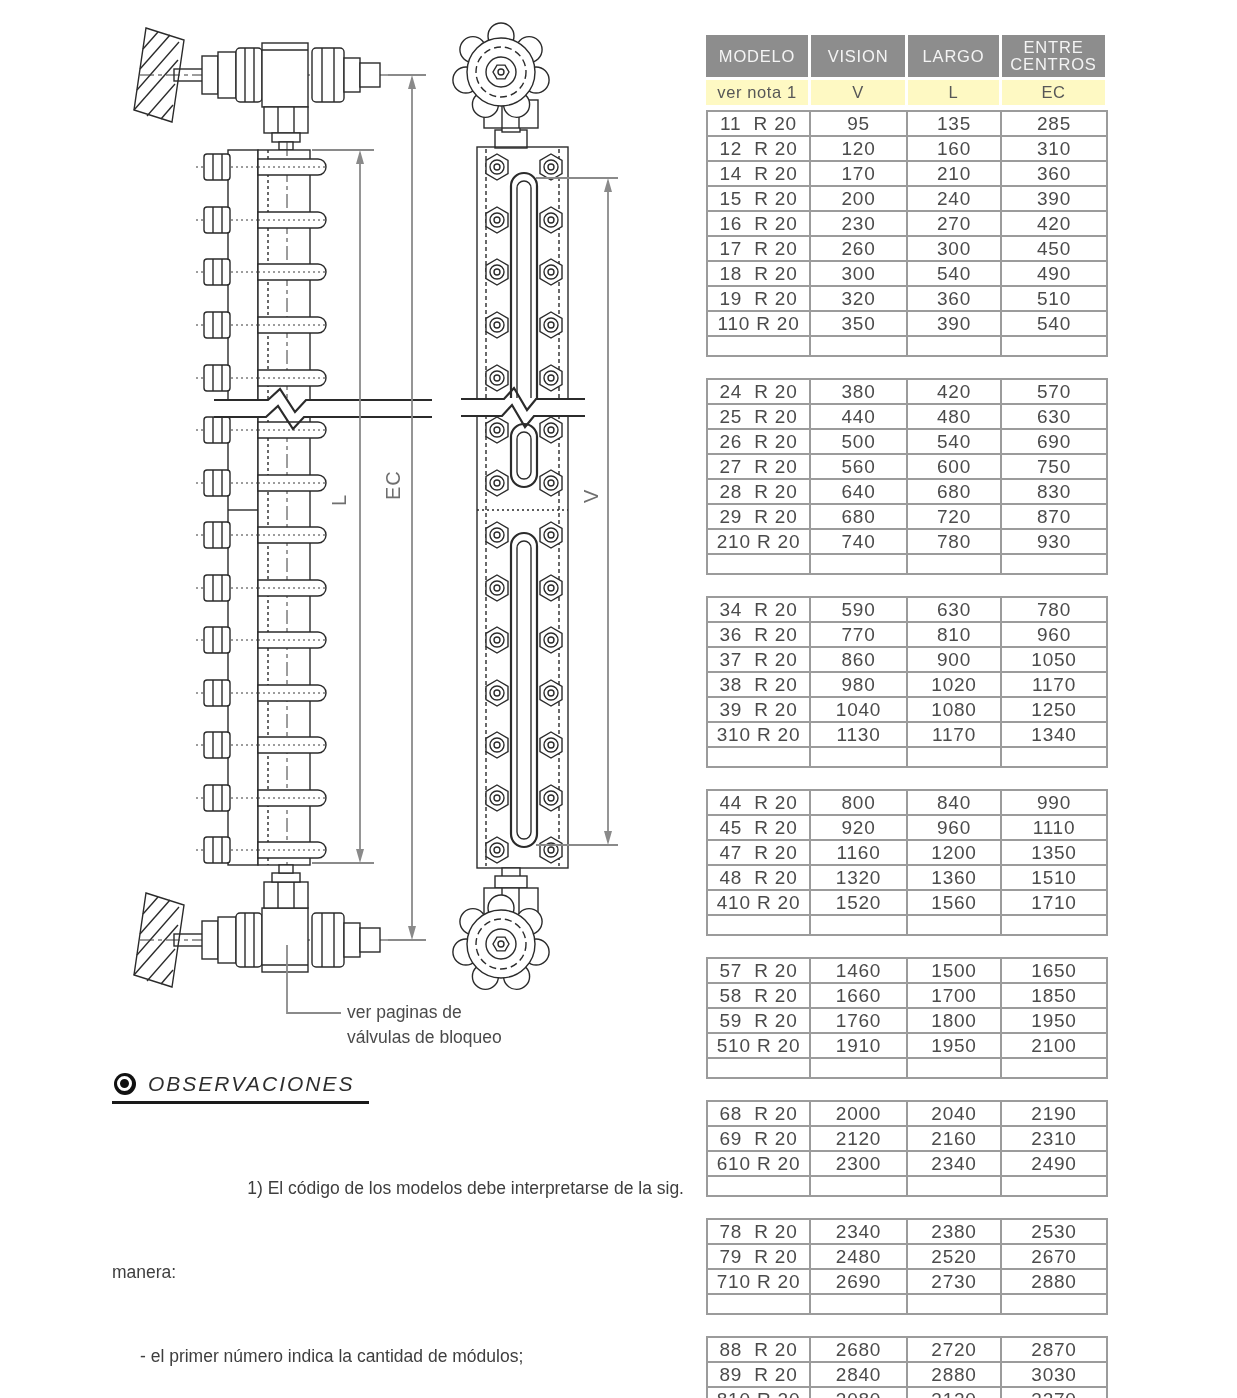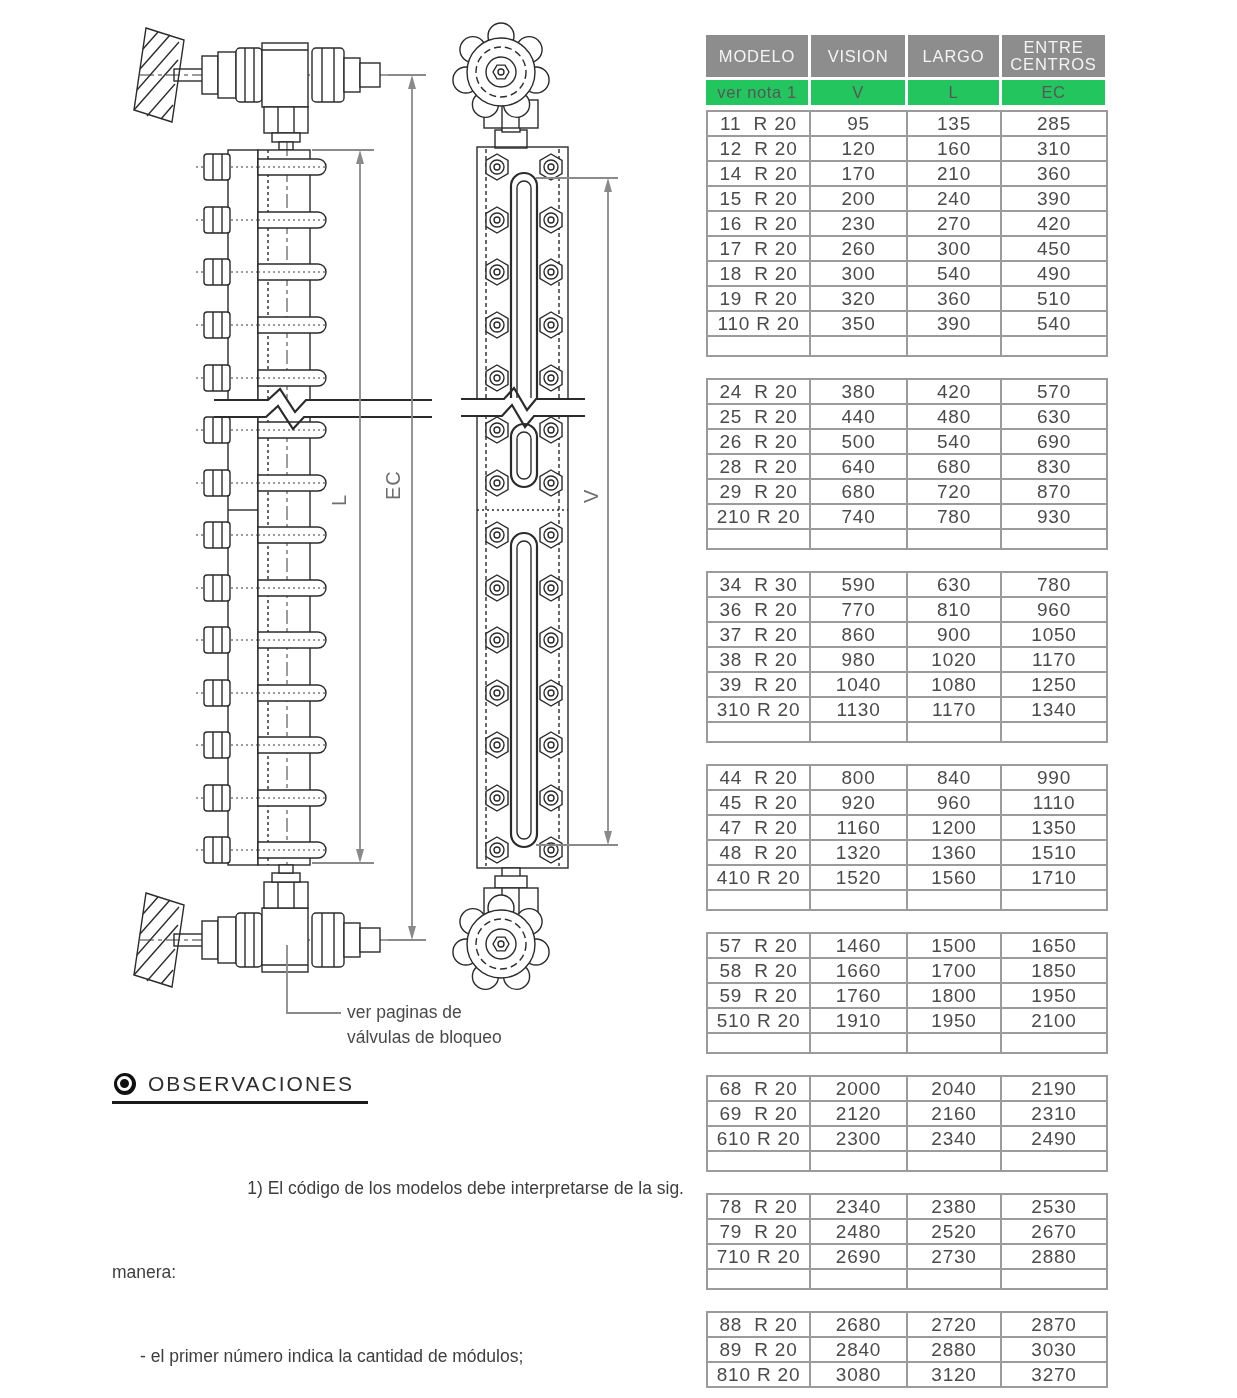--- a/index.html
+++ b/index.html
@@ -18,36 +18,36 @@
   .wht {fill:#ffffff;stroke:none;}
   .dimtext{font-family:"Liberation Sans",sans-serif;font-size:20px;fill:#6f6f6f;letter-spacing:1px;}
   .captext{font-family:"Liberation Sans",sans-serif;font-size:17.5px;fill:#4a4a4a;}
 
   
   .tbl{position:absolute;left:706px;top:35px;width:402px;}
   .thead,.tsub{display:grid;grid-template-columns:102px 94px 91px 103px;gap:3px;}
   .thead{margin-bottom:3px;}
   .th{background:#8d8d8d;color:#f4f4f4;height:42px;display:flex;align-items:center;justify-content:center;
       font-size:16.5px;letter-spacing:.8px;text-align:center;line-height:17px;}
-  .ts{background:#22c55e;color:#575757;height:25px;display:flex;align-items:center;justify-content:center;
+  .ts{background:#fef9c3;color:#575757;height:25px;display:flex;align-items:center;justify-content:center;
       font-size:16.5px;letter-spacing:.6px;}
   .tsub{margin-bottom:5px;}
   .tblock{border:2px solid #9b9b9b;margin-bottom:21px;}
   .trow{display:grid;grid-template-columns:101px 97px 94px 106px;height:23px;}
   .trow + .trow{border-top:2px solid #9b9b9b;}
   .trow.empty{height:18px;}
   .tcell{box-sizing:border-box;display:flex;align-items:center;justify-content:center;
          font-size:19px;color:#4b4b4b;letter-spacing:.8px;}
   .tcell:nth-child(n+2){border-left:2px solid #9b9b9b;}
   .tcell.c0{white-space:pre;}
 
   
   .obs{position:absolute;left:112px;top:1072px;width:572px;color:#3e3e3e;}
   .obs-title-row{display:flex;align-items:center;gap:12px;border-bottom:3px solid #1a1a1a;
-                 width:fit-content;padding:0 14px 5px 2px;}
+                 width:fit-content;padding:0 14px 5px 2px;font-style:italic;}
   .obs-icon{width:22px;height:22px;border-radius:50%;background:#111;position:relative;display:inline-block;flex:0 0 auto;}
   .obs-icon::after{content:"";position:absolute;left:3px;top:3px;width:9px;height:9px;border:3px solid #fff;border-radius:50%;background:#111;}
   .obs-title{font-size:21px;letter-spacing:2px;color:#2e2e2e;}
   .obs-body{margin-top:14px;font-size:17.5px;line-height:28px;white-space:pre-wrap;}
   .obs-line{padding-left:0;}
   .obs-line.i1{padding-left:8px;text-align:right;}
   .obs-line.i2{padding-left:28px;}
 </style>
 </head>
 <body>
@@ -352,20 +352,26 @@
             <div class="tcell c2">480</div>
             <div class="tcell c3">630</div>
           </div>
           <div class="trow">
             <div class="tcell c0">26  R 20</div>
             <div class="tcell c1">500</div>
             <div class="tcell c2">540</div>
             <div class="tcell c3">690</div>
           </div>
           <div class="trow">
+            <div class="tcell c0">27  R 20</div>
+            <div class="tcell c1">560</div>
+            <div class="tcell c2">600</div>
+            <div class="tcell c3">750</div>
+          </div>
+          <div class="trow">
             <div class="tcell c0">28  R 20</div>
             <div class="tcell c1">640</div>
             <div class="tcell c2">680</div>
             <div class="tcell c3">830</div>
           </div>
           <div class="trow">
             <div class="tcell c0">29  R 20</div>
             <div class="tcell c1">680</div>
             <div class="tcell c2">720</div>
             <div class="tcell c3">870</div>
@@ -378,21 +384,21 @@
           </div>
           <div class="trow empty">
             <div class="tcell c0"></div>
             <div class="tcell c1"></div>
             <div class="tcell c2"></div>
             <div class="tcell c3"></div>
           </div>
         </div>
         <div class="tblock">
           <div class="trow">
-            <div class="tcell c0">34  R 30</div>
+            <div class="tcell c0">34  R 20</div>
             <div class="tcell c1">590</div>
             <div class="tcell c2">630</div>
             <div class="tcell c3">780</div>
           </div>
           <div class="trow">
             <div class="tcell c0">36  R 20</div>
             <div class="tcell c1">770</div>
             <div class="tcell c2">810</div>
             <div class="tcell c3">960</div>
           </div>

